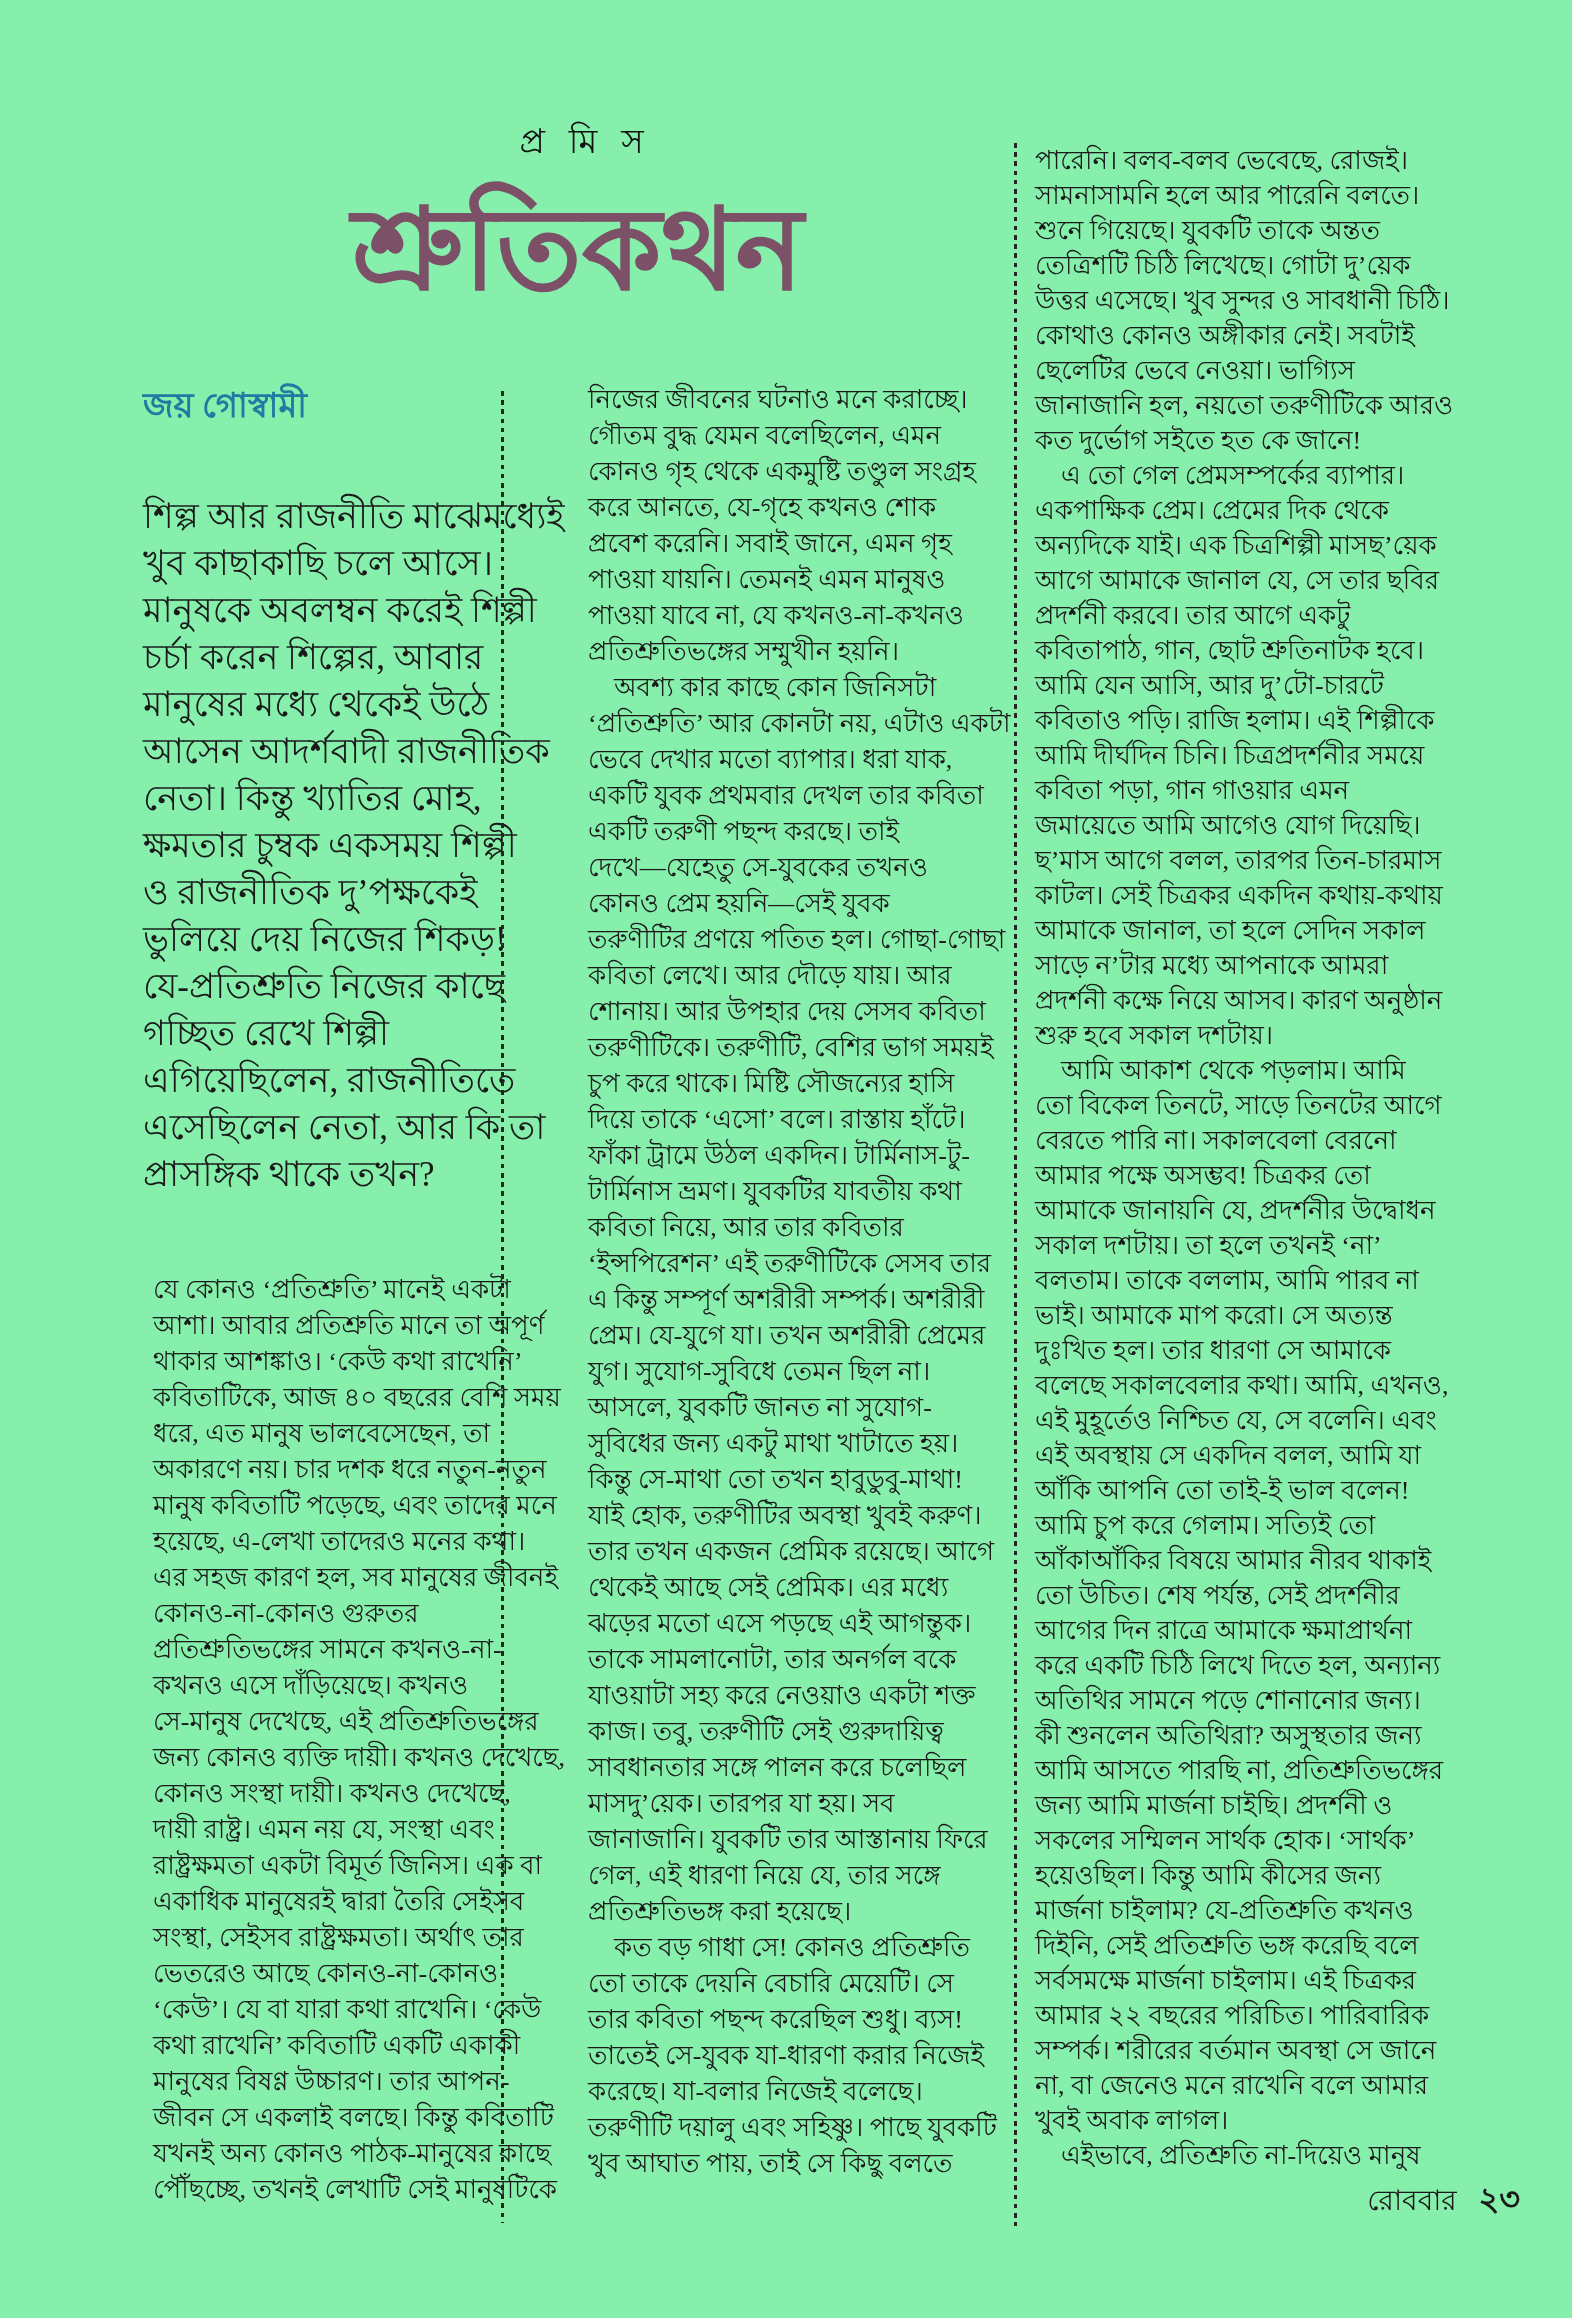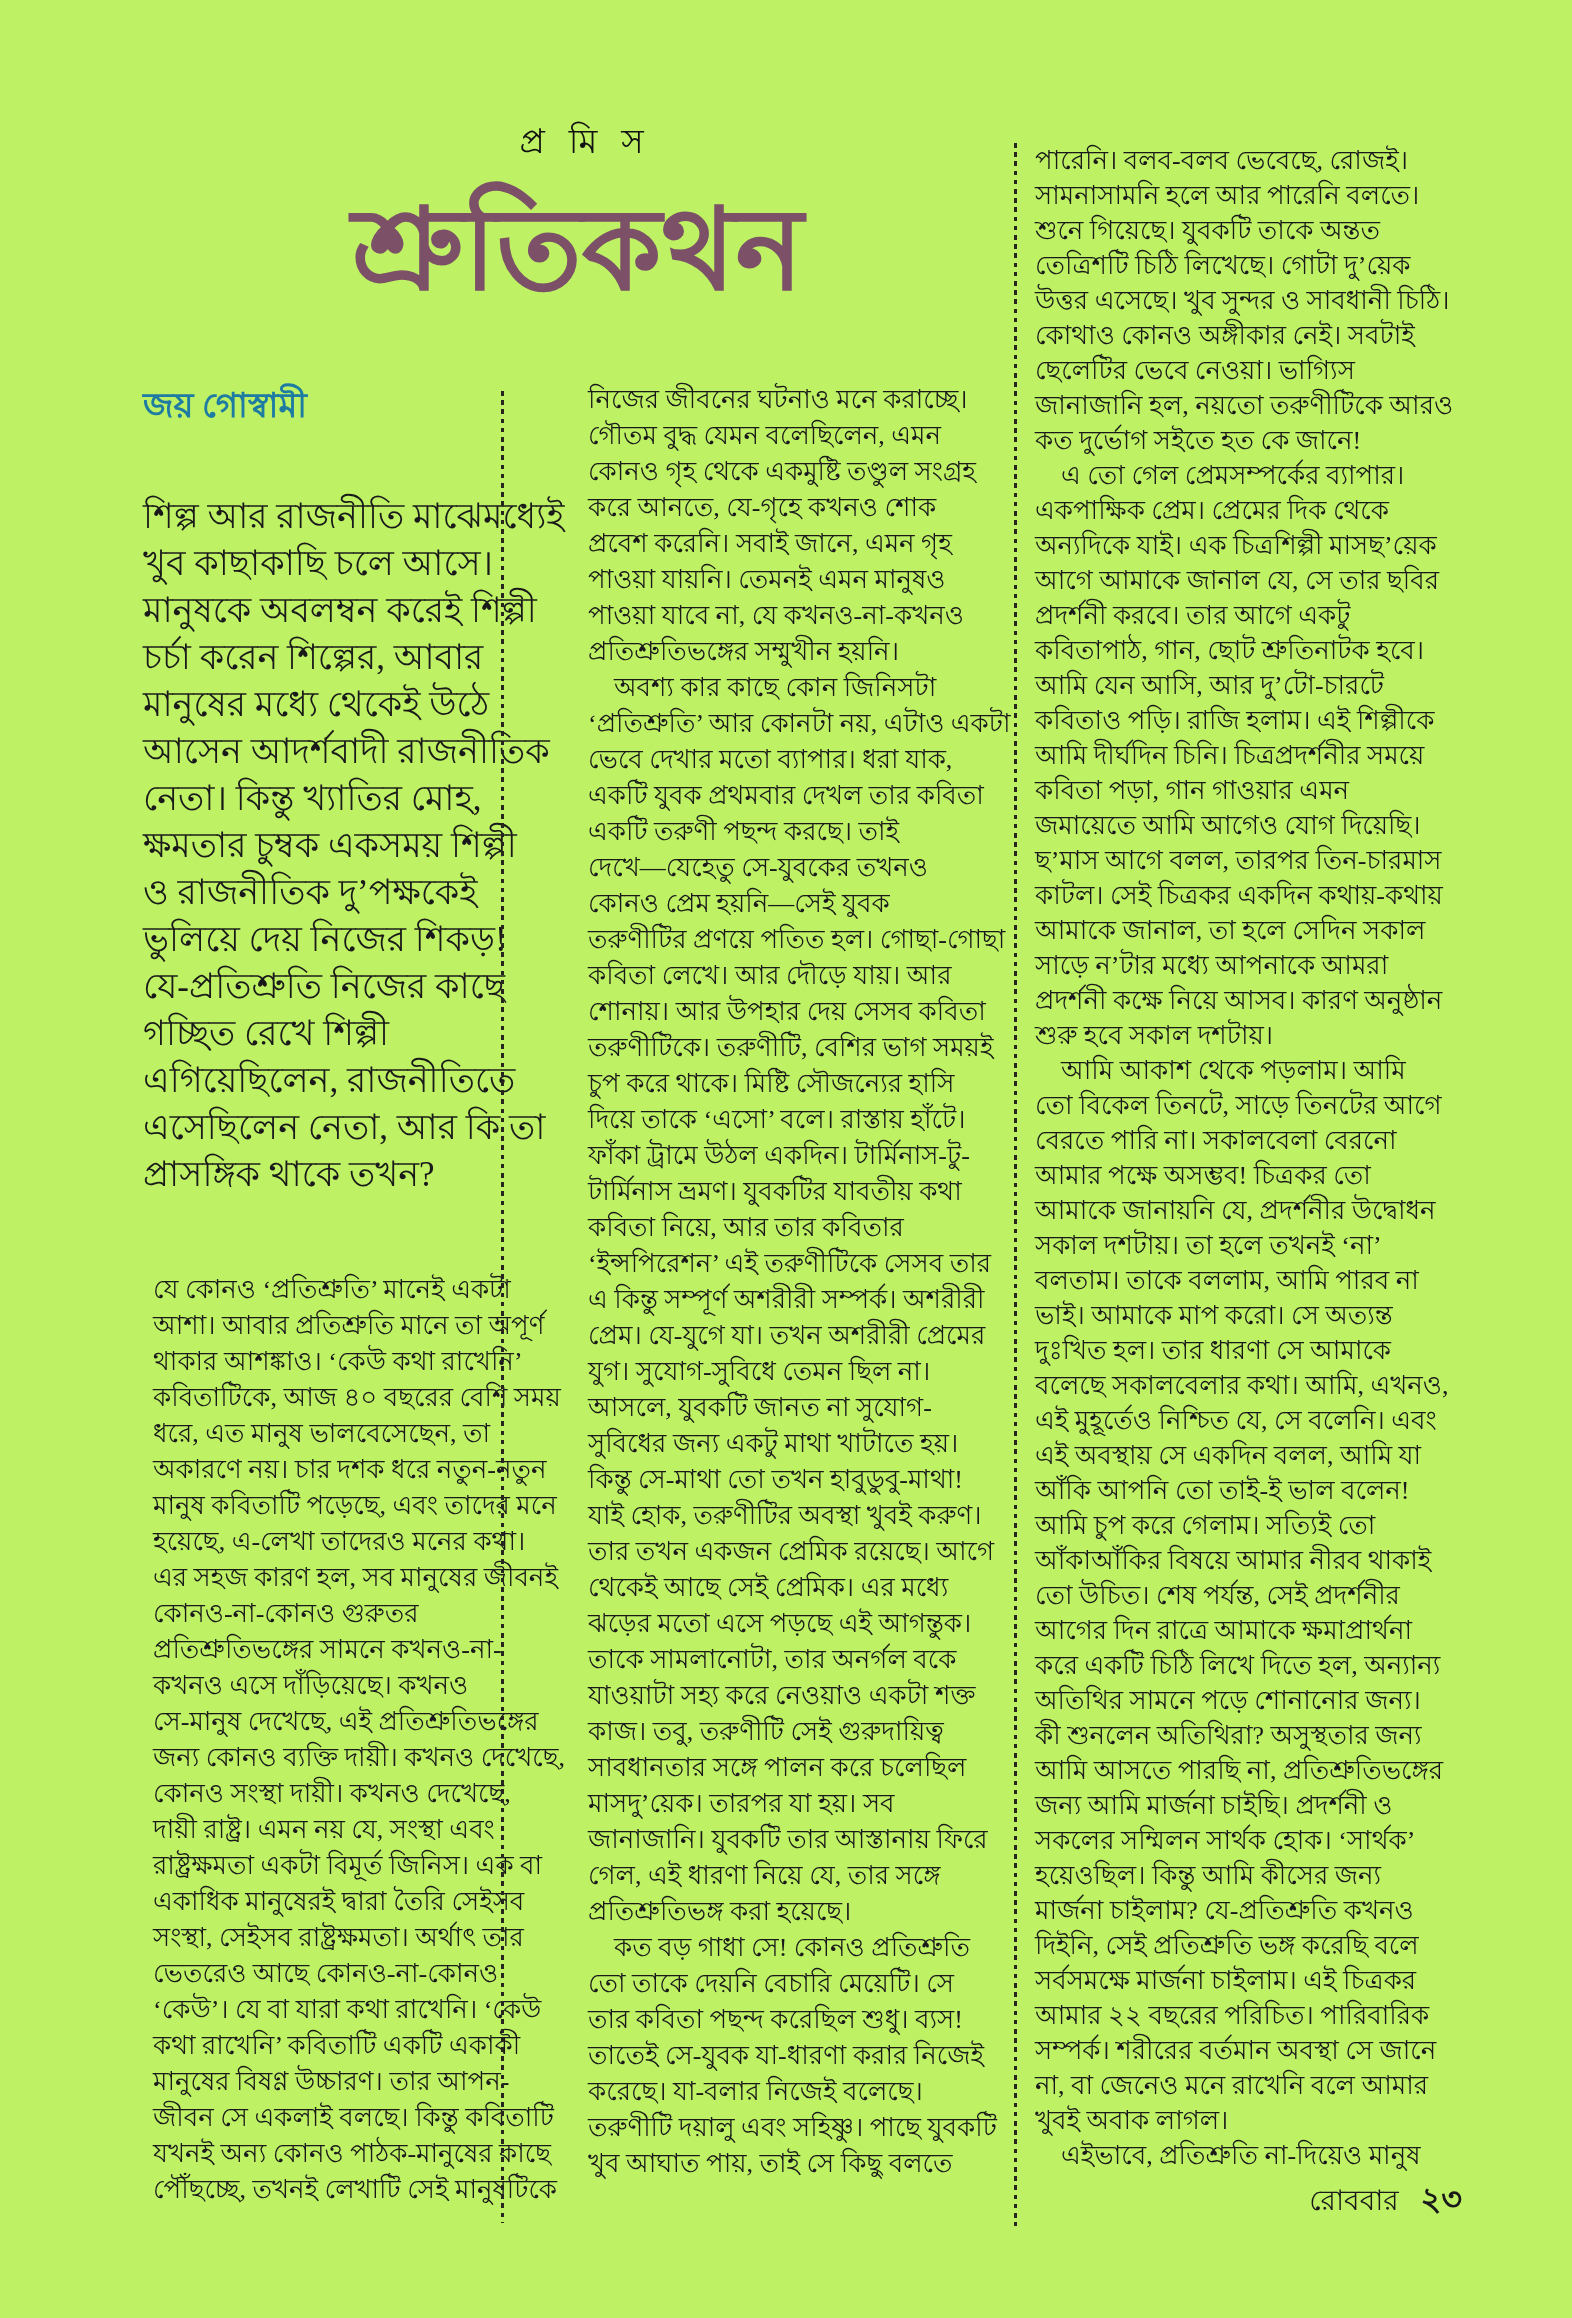--- a/index.html
+++ b/index.html
@@ -1,19 +1,19 @@
 <!DOCTYPE html>
 <html style="font-size:12.3px"><head>
 <meta charset="utf-8">
 <style>
   html,body{margin:0;padding:0;background:#e8e8e2;}
   .page{
     position:relative;
     width:1573px;height:2319px;
-    background:#bef264;
+    background:#86efac;
     font-family:"Liberation Serif","DejaVu Serif",serif;
     color:#191919;
     overflow:hidden;
   }
   .masthead{
     position:absolute;left:370px;top:115px;width:431px;
     text-align:center;font-size:34px;letter-spacing:7.7px;
     color:#111;white-space:nowrap;
   }
   .article-title{
@@ -34,21 +34,21 @@
   .col-middle{position:absolute;left:588px;top:382px;width:423px;line-height:36px;}
   .col-right{position:absolute;left:1035px;top:143px;width:423px;line-height:35px;}
   .line{white-space:nowrap;}
   .divider{
     position:absolute;width:3.1px;
     background:repeating-linear-gradient(to bottom,#26261f 0 4.6px,rgba(0,0,0,0) 4.6px 9.2px);
   }
   .divider-left{left:501px;top:391px;height:1832px;}
   .divider-right{left:1014px;top:143px;height:2083px;}
   .footer{
-    position:absolute;left:1162px;top:2174px;width:300px;
+    position:absolute;left:1220px;top:2174px;width:300px;
     text-align:right;font-size:28px;white-space:nowrap;
   }
   .footer .page-num{font-size:32px;font-weight:bold;margin-left:21.6px;}
 </style>
 </head>
 <body>
 
 <div class="page">
 
   <div class="masthead">প্র মি স</div>

